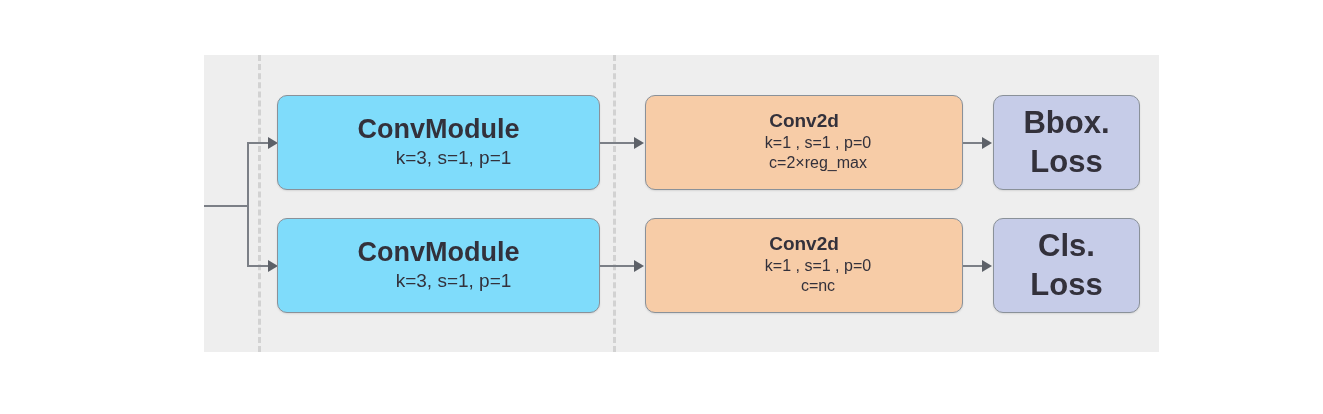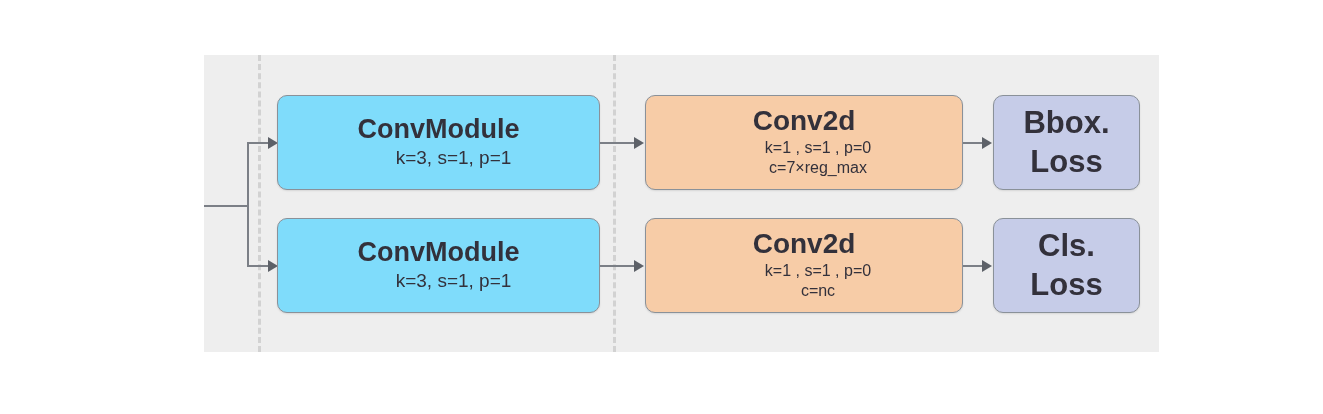--- a/index.html
+++ b/index.html
@@ -69,21 +69,21 @@
   }
   .node.convmodule .title { font-size: 27px; margin-bottom: 2px; }
   .node.convmodule .sub   { font-size: 19px; margin-left: 30px; }
 
   .node.conv2d {
     background: #f7cca7;
     left: 645px;
     width: 318px;
     height: 95px;
   }
-  .node.conv2d .title { font-size: 28px; margin-bottom: 1px; }
+  .node.conv2d .title { font-size: 19px; margin-bottom: 1px; }
   .node.conv2d .sub   { font-size: 16px; padding-left: 28px; }
 
   .node.loss {
     background: #c6cce8;
     left: 993px;
     width: 147px;
     height: 95px;
   }
   .node.loss .title { font-size: 31px; line-height: 1.25; }
 
@@ -144,21 +144,21 @@
     <span class="title">ConvModule</span>
     <span class="sub">k=3, s=1, p=1</span>
   </div>
 
   <div class="wire h" style="left:600px; top:142px; width:37px;"></div>
   <div class="arrowhead" style="left:634px; top:137px;"></div>
 
   <div class="node conv2d row-top">
     <span class="title">Conv2d</span>
     <span class="sub">k=1 , s=1 , p=0</span>
-    <span class="sub">c=7×reg_max</span>
+    <span class="sub">c=2×reg_max</span>
   </div>
 
   <div class="wire h" style="left:963px; top:142px; width:22px;"></div>
   <div class="arrowhead" style="left:982px; top:137px;"></div>
 
   <div class="node loss row-top">
     <span class="title">Bbox.</span>
     <span class="title">Loss</span>
   </div>
 

